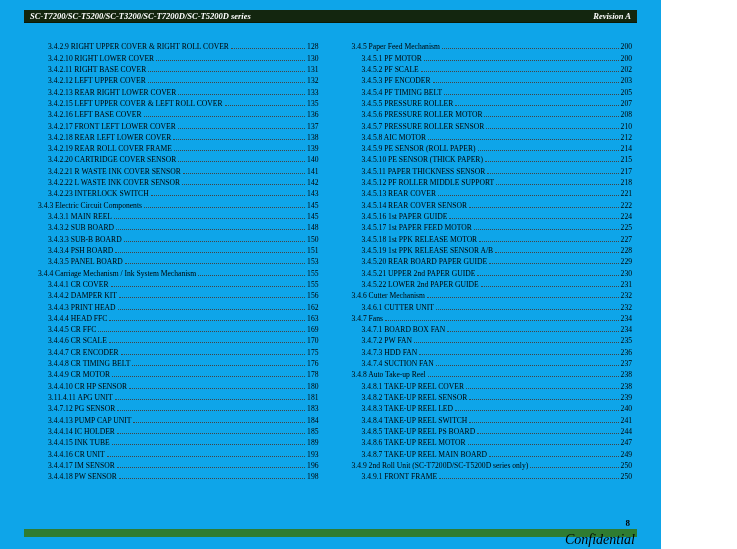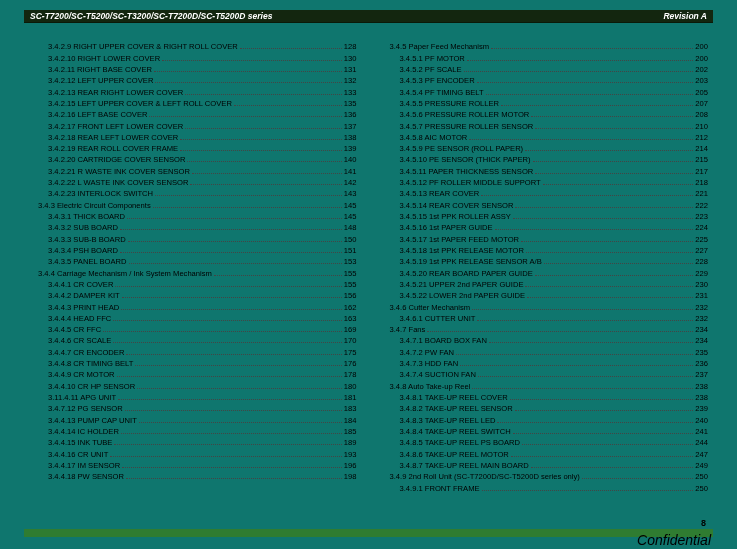--- a/index.html
+++ b/index.html
@@ -1,18 +1,18 @@
 <!DOCTYPE html>
 <html><head>
 <meta charset="utf-8">
 <style>
   html,body { margin:0; padding:0; background:#ffffff; }
   .page {
-    position:relative; width:737px; height:549px; background:#0f766e;
-    overflow:hidden; font-family:Liberation Sans, sans-serif; color:#000;
+    position:relative; width:661px; height:549px; background:#0ea5e9;
+    overflow:hidden; font-family:Liberation Serif, serif; color:#000;
   }
   .topbar {
     position:absolute; left:24px; right:24px; top:10px; height:13px;
     display:flex; justify-content:space-between; align-items:center;
     padding:0 6px; box-sizing:border-box;
     color:#ffffff; font-weight:bold; font-style:italic; font-size:8.5px;
     border-bottom:1px solid #0a1a08;
   }
   .toc {
     position:absolute; left:38px; right:29px; top:40px;
@@ -123,21 +123,21 @@
           <span class="toc-label">3.4.2.23 INTERLOCK SWITCH</span>
           <span class="toc-leader"></span>
           <span class="toc-page">143</span>
         </div>
         <div class="toc-row section">
           <span class="toc-label">3.4.3 Electric Circuit Components</span>
           <span class="toc-leader"></span>
           <span class="toc-page">145</span>
         </div>
         <div class="toc-row">
-          <span class="toc-label">3.4.3.1 THICK BOARD</span>
+          <span class="toc-label">3.4.3.1 MAIN REEL</span>
           <span class="toc-leader"></span>
           <span class="toc-page">145</span>
         </div>
         <div class="toc-row">
           <span class="toc-label">3.4.3.2 SUB BOARD</span>
           <span class="toc-leader"></span>
           <span class="toc-page">148</span>
         </div>
         <div class="toc-row">
           <span class="toc-label">3.4.3.3 SUB-B BOARD</span>
@@ -318,25 +318,20 @@
         </div>
         <div class="toc-row">
           <span class="toc-label">3.4.5.13 REAR COVER</span>
           <span class="toc-leader"></span>
           <span class="toc-page">221</span>
         </div>
         <div class="toc-row">
           <span class="toc-label">3.4.5.14 REAR COVER SENSOR</span>
           <span class="toc-leader"></span>
           <span class="toc-page">222</span>
-        </div>
-        <div class="toc-row">
-          <span class="toc-label">3.4.5.15 1st PPK ROLLER ASSY</span>
-          <span class="toc-leader"></span>
-          <span class="toc-page">223</span>
         </div>
         <div class="toc-row">
           <span class="toc-label">3.4.5.16 1st PAPER GUIDE</span>
           <span class="toc-leader"></span>
           <span class="toc-page">224</span>
         </div>
         <div class="toc-row">
           <span class="toc-label">3.4.5.17 1st PAPER FEED MOTOR</span>
           <span class="toc-leader"></span>
           <span class="toc-page">225</span>

